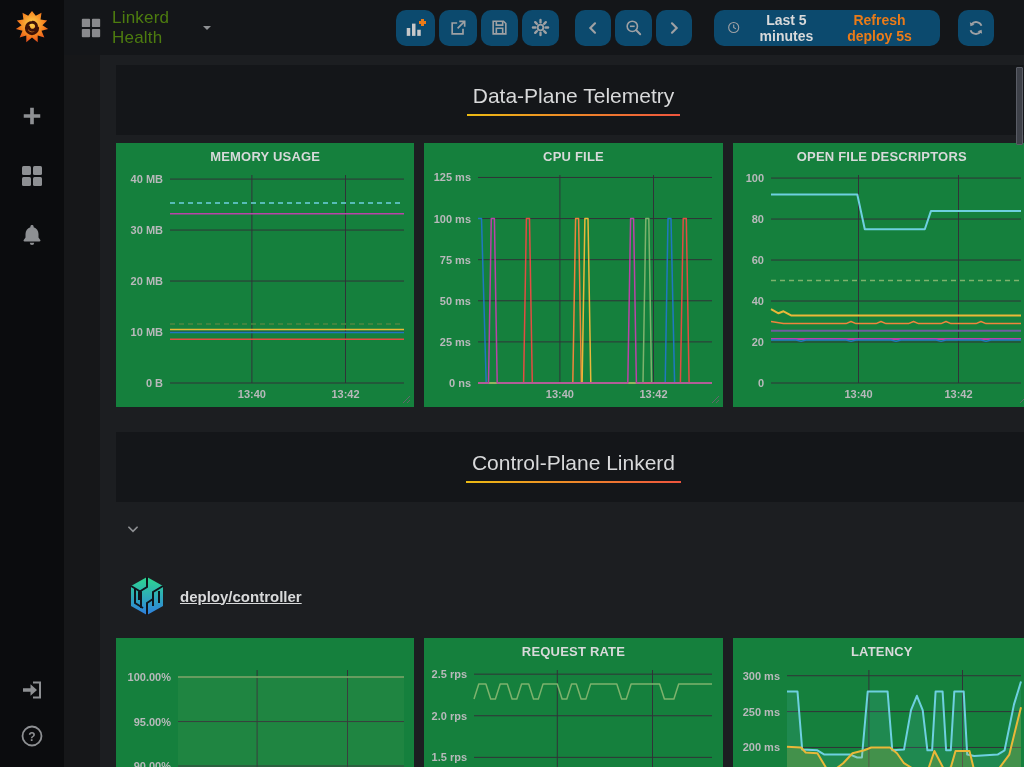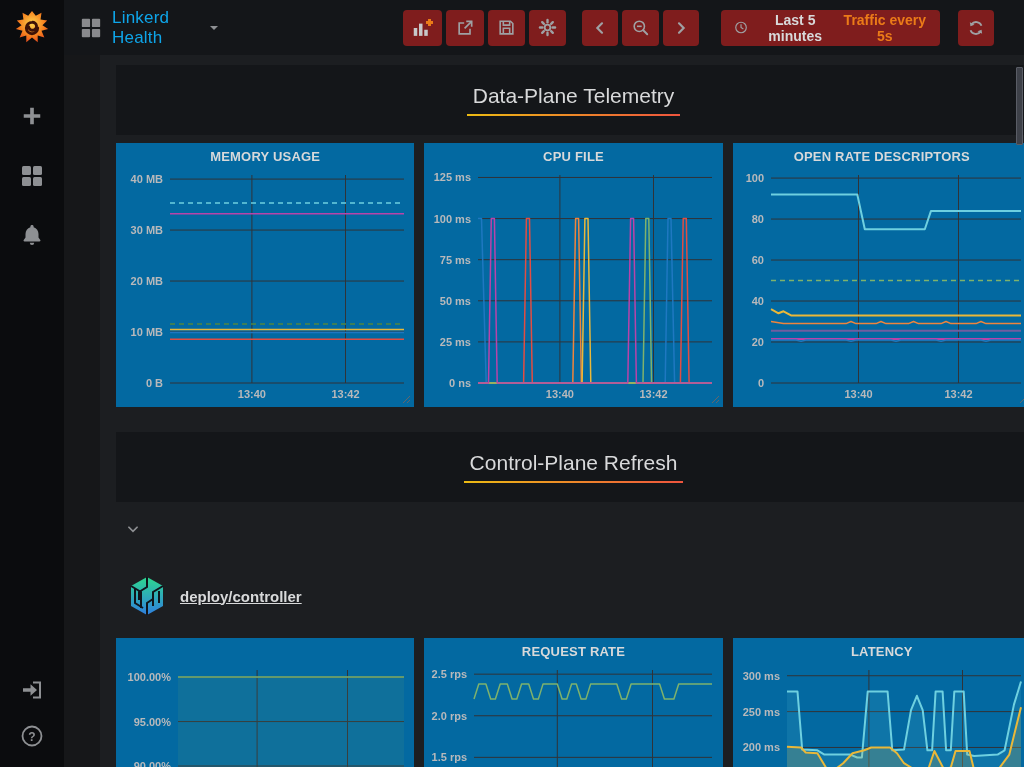--- a/index.html
+++ b/index.html
@@ -16,42 +16,42 @@
   .side-icon svg { display:block; }
   .side-spacer { flex:1; }
   .side-bottom { margin-bottom:8px; display:flex; flex-direction:column; align-items:center; }
   .sidebar .gap-top { margin-top:38px; }
 
   
   .navbar { position:absolute; left:64px; top:0; width:960px; height:55px;
     background:#141619; display:flex; align-items:center; padding:0 30px 0 16px; z-index:10; }
   .dash-nav { display:flex; align-items:center; gap:10px; cursor:pointer; }
   .grid-icon { color:#898a8d; display:flex; }
-  .dash-title { font-size:17px; color:#0ea5e9; letter-spacing:.2px; }
+  .dash-title { font-size:17px; color:#4d7c0f; letter-spacing:.2px; }
   .caret-down { width:0; height:0; border-left:4px solid transparent; border-right:4px solid transparent;
     border-top:4px solid #8e9093; margin-left:2px; }
   .nav-group { display:flex; align-items:center; gap:4px; }
-  .nav-btn { height:36px; min-width:36px; background:#7f1d1d; border:none; border-radius:4px;
+  .nav-btn { height:36px; min-width:36px; background:#0c4a6e; border:none; border-radius:10px;
     display:flex; align-items:center; justify-content:center; color:#9fa1a4; cursor:pointer; padding:0 9px; }
   .ml-toolbar { margin-left:185px; }
   .ml-arrows { margin-left:16px; }
   .ml-time { margin-left:22px; }
   .time-btn { gap:7px; font-size:14px; font-weight:bold; color:#d8d9da; padding:0 13px; }
   .refresh-label { font-weight:bold; }
   .ml-refresh { margin-left:18px; }
 
   
   .content { position:absolute; left:64px; top:55px; width:960px; height:712px;
     background:#1c1e21; padding:10px 29px 4px 16px;margin-left:36px; }
   .text-panel { height:70px; background:#141619; display:flex; align-items:center; justify-content:center; }
   .section-title { font-size:21px; font-weight:500; color:#d8d9da; text-align:center;
     padding:0 6px 6px 6px; border-bottom:2px solid; border-image:linear-gradient(to right,#ecbb13,#ef543e) 1; }
   .panel-row { display:flex; gap:10px; margin-top:8px; height:264px; }
   .panel-row.second { margin-top:20px; }
-  .panel { flex:1; background:#0369a1; position:relative; }
+  .panel { flex:1; background:#15803d; position:relative; }
   .panel-header { height:26px; display:flex; align-items:center; justify-content:center; cursor:pointer; }
   .panel-title { font-size:13px; font-weight:bold; color:#d8d9da; letter-spacing:.2px; }
   .chart { position:absolute; left:2px; right:2px; top:26px; bottom:4px; cursor:crosshair; }
   .resize-handle { position:absolute; right:3px; bottom:3px; color:#64666a; cursor:nwse-resize; }
   .section2 { margin-top:25px; }
   .collapse-row { margin-top:12px; height:30px; display:flex; align-items:center; padding-left:6px; }
   .chev-btn { background:none; border:none; color:#8e9093; cursor:pointer; display:flex; padding:4px; }
   .group-row { margin-top:30px; height:44px; display:flex; align-items:center; gap:14px; padding-left:12px;text-decoration:underline; }
   .group-label { font-size:15px; font-weight:bold; color:#d8d9da; }
 
@@ -189,21 +189,21 @@
       </svg>
     </button>
   </div>
 
   <button class="nav-btn time-btn ml-time">
     <svg width="17" height="17" viewBox="0 0 24 24">
       <circle cx="12" cy="12" r="9" fill="none" stroke="#9fa1a4" stroke-width="2"></circle>
       <polyline points="12,6.5 12,12 16,14.5" fill="none" stroke="#9fa1a4" stroke-width="2"></polyline>
     </svg>
     <span>Last 5 minutes</span>
-    <span class="refresh-label" style="color:#eb7b18">Traffic every 5s</span>
+    <span class="refresh-label" style="color:#eb7b18">Refresh deploy 5s</span>
   </button>
 
   <button class="nav-btn ml-refresh">
     <svg width="18" height="18" viewBox="0 0 24 24">
       <path d="M19.3 9A7.6 7.6 0 0 0 6 7.2" fill="none" stroke="currentColor" stroke-width="2.4"></path>
       <polygon points="3.8,4.2 4.6,9.8 10,7.8" fill="currentColor"></polygon>
       <path d="M4.7 15a7.6 7.6 0 0 0 13.3 1.8" fill="none" stroke="currentColor" stroke-width="2.4"></path>
       <polygon points="20.2,19.8 19.4,14.2 14,16.2" fill="currentColor"></polygon>
     </svg>
   </button>
@@ -275,21 +275,21 @@
             <polyline points="52.0,214.0 217.0,214.0 219.8,49.6 222.8,49.6 225.6,214.0 286.0,214.0" fill="none" stroke="#7EB26D" stroke-width="1.5" stroke-linejoin="round"></polyline>
             <polyline points="52.0,214.0 62.5,214.0 65.3,49.6 68.4,49.6 71.2,214.0 201.8,214.0 204.6,49.6 207.6,49.6 210.4,214.0 286.0,214.0" fill="none" stroke="#BA43A9" stroke-width="1.5" stroke-linejoin="round"></polyline>
           </svg></div>
       <svg class="resize-handle" width="10" height="10" viewBox="0 0 10 10">
         <line x1="2" y1="9" x2="9" y2="2" stroke="currentColor"></line>
           <line x1="6" y1="9" x2="9" y2="6" stroke="currentColor"></line>
       </svg>
     </div>
     <div class="panel">
       <div class="panel-header">
-        <span class="panel-title">OPEN RATE DESCRIPTORS</span>
+        <span class="panel-title">OPEN FILE DESCRIPTORS</span>
       </div>
       <div class="chart"><svg width="294" height="234" viewBox="0 0 294 234">
             <line x1="123.5" y1="6" x2="123.5" y2="214" stroke="#303338"></line>
             <text x="123.5" y="229" text-anchor="middle" class="tick">13:40</text>
             <line x1="223.5" y1="6" x2="223.5" y2="214" stroke="#303338"></line>
             <text x="223.5" y="229" text-anchor="middle" class="tick">13:42</text>
             <line x1="36" y1="9.07389162561576" x2="286" y2="9.07389162561576" stroke="#303338"></line>
             <text x="29" y="13.07389162561576" text-anchor="end" class="tick">100</text>
             <line x1="36" y1="50.059113300492605" x2="286" y2="50.059113300492605" stroke="#303338"></line>
             <text x="29" y="54.059113300492605" text-anchor="end" class="tick">80</text>
@@ -310,21 +310,21 @@
             <polyline points="36.0,171.0 61.0,171.0 66.0,172.4 71.0,171.0 111.0,171.0 116.0,172.4 121.0,171.0 156.0,171.0 161.0,172.4 166.0,171.0 201.0,171.0 206.0,172.4 211.0,171.0 246.0,171.0 251.0,172.4 256.0,171.0 286.0,171.0" fill="none" stroke="#1F78C1" stroke-width="1.5" stroke-linejoin="round"></polyline>
           </svg></div>
       <svg class="resize-handle" width="10" height="10" viewBox="0 0 10 10">
         <line x1="2" y1="9" x2="9" y2="2" stroke="currentColor"></line>
           <line x1="6" y1="9" x2="9" y2="6" stroke="currentColor"></line>
       </svg>
     </div>
   </div>
 
   <section class="text-panel section2">
-    <h1 class="section-title">Control-Plane Refresh</h1>
+    <h1 class="section-title">Control-Plane Linkerd</h1>
   </section>
 
   <div class="collapse-row">
     <button class="chev-btn">
       <svg width="14" height="14" viewBox="0 0 24 24">
         <polyline points="5,9 12,16 19,9" fill="none" stroke="currentColor" stroke-width="3" stroke-linecap="round"></polyline>
       </svg>
     </button>
   </div>
 

